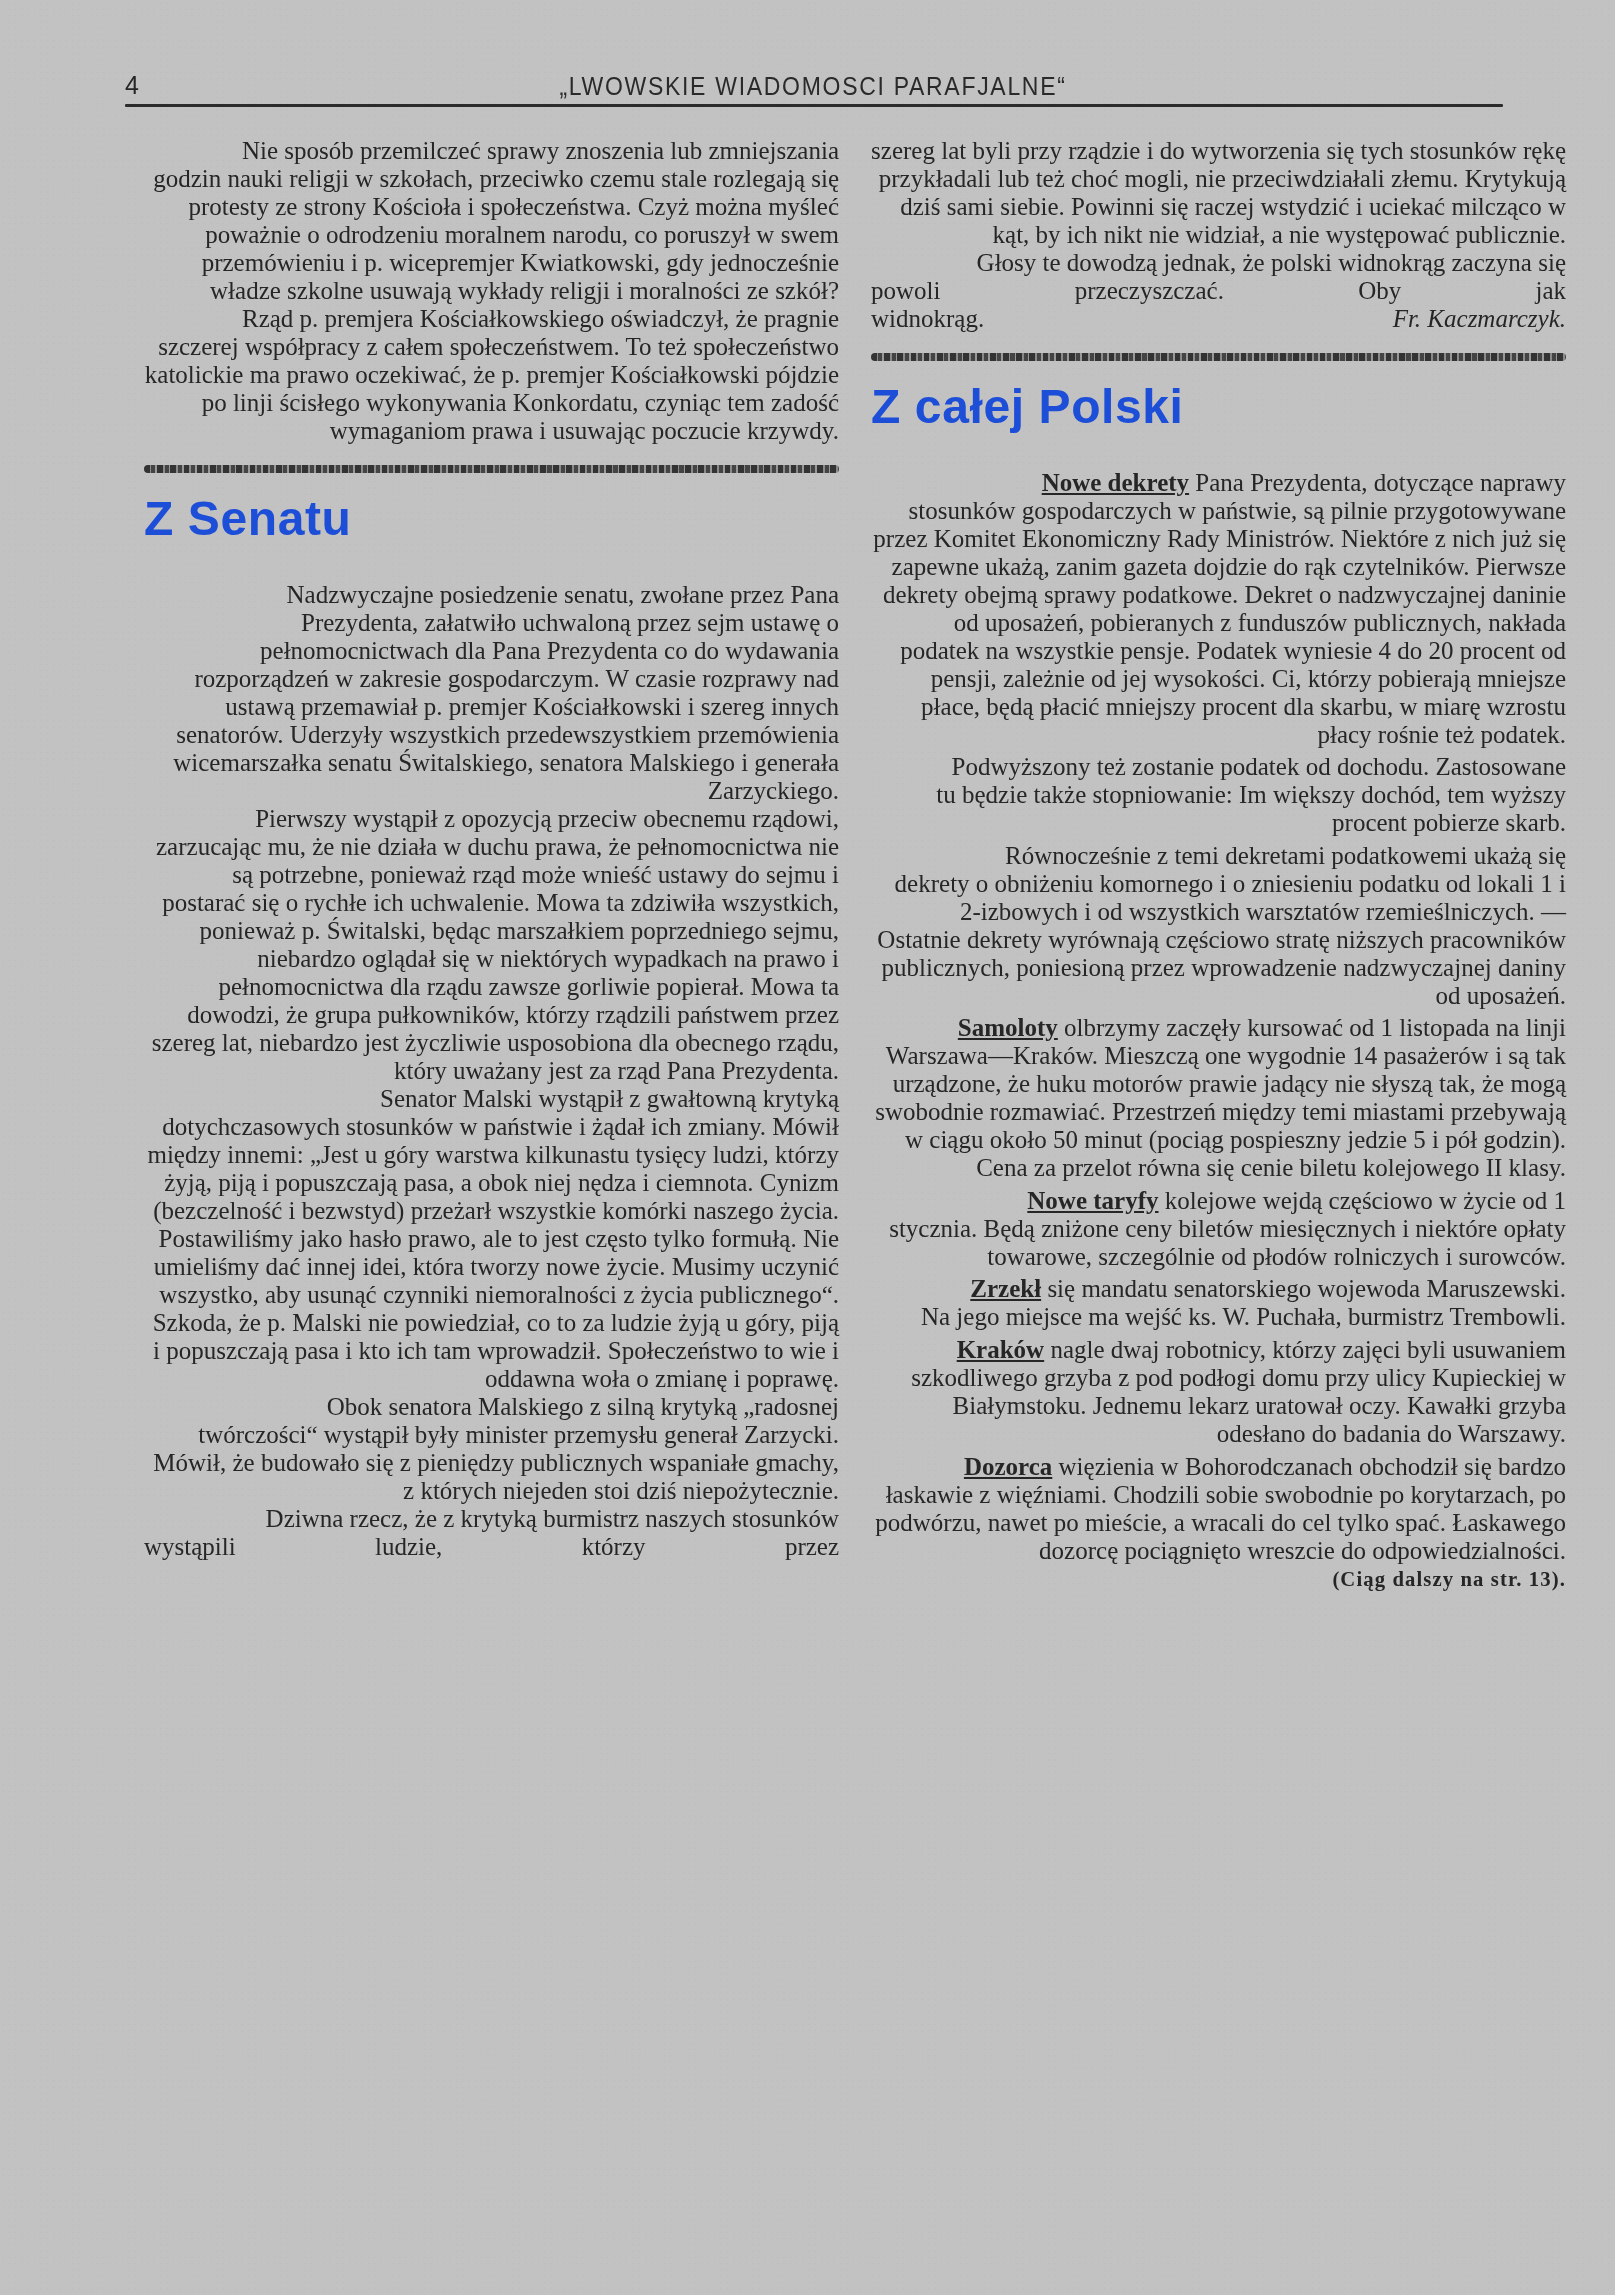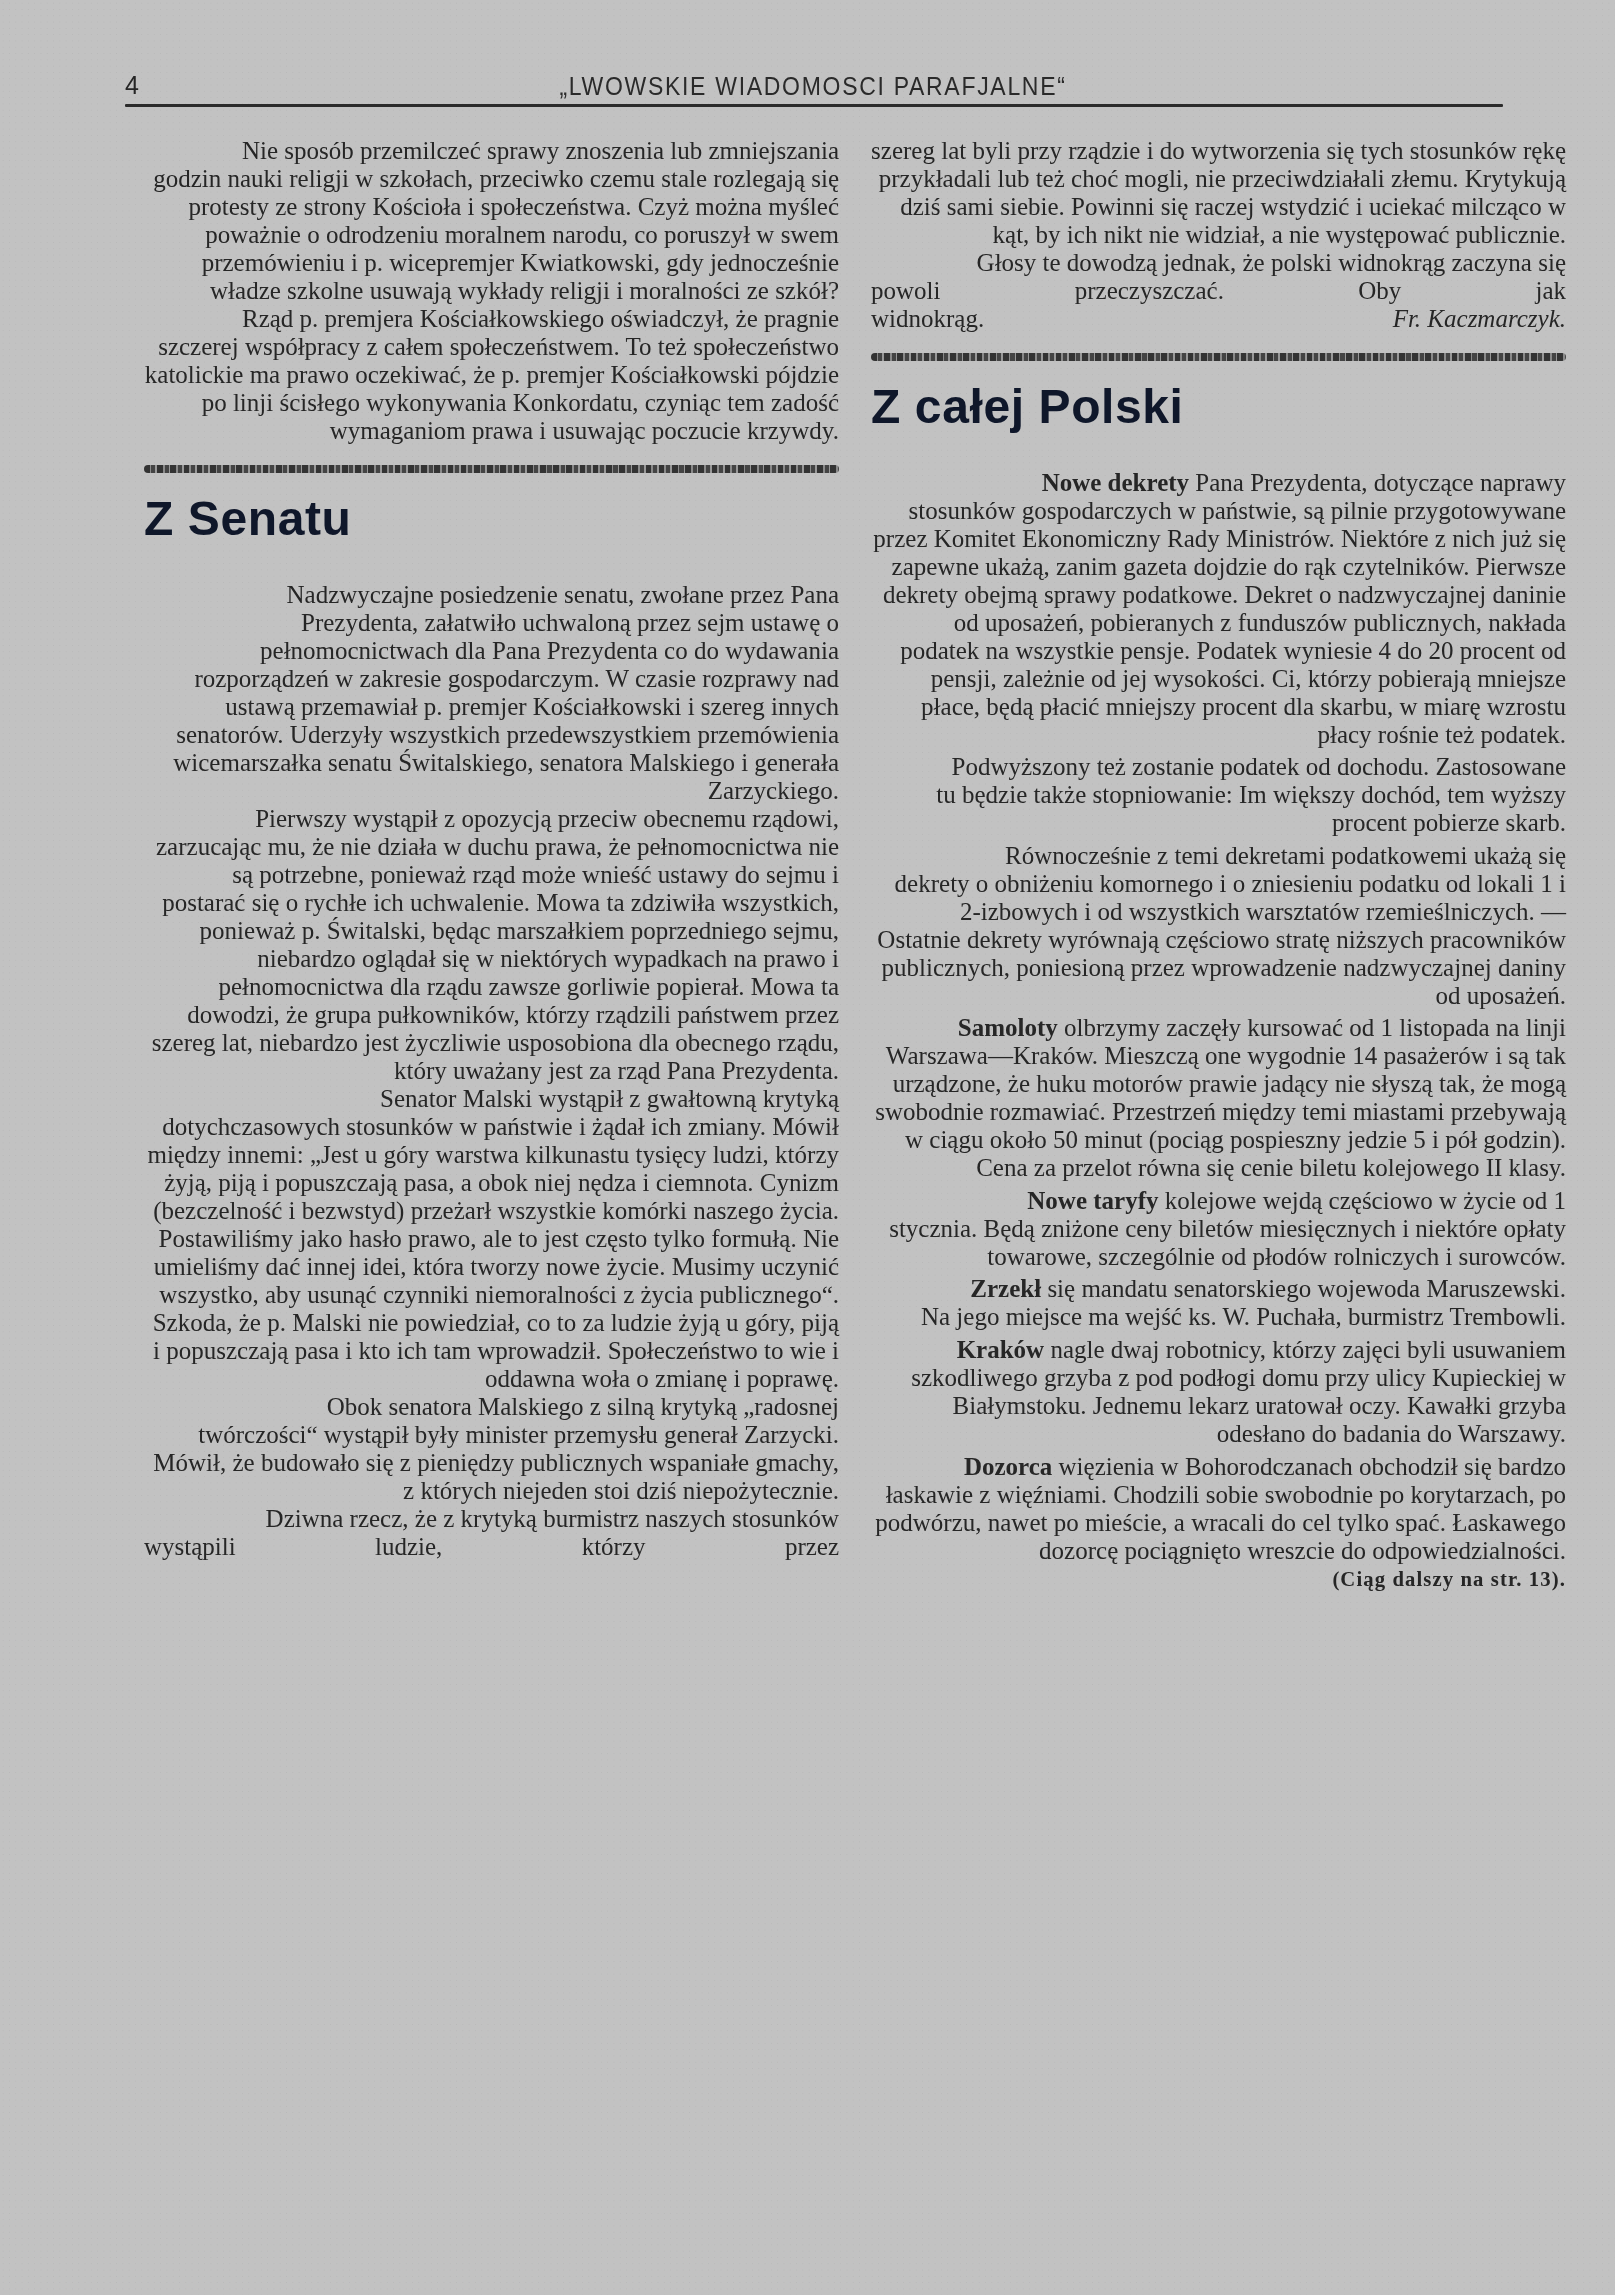--- a/index.html
+++ b/index.html
@@ -40,24 +40,24 @@
   .col-right { left: 871px; }
   .column p { margin: 0; text-indent: 70px; text-align: right; }
   .ornament-plain {
     height: 8px; margin: 19.5px 0 17px 0;
     background: repeating-linear-gradient(90deg, #333 0 5.7px, #8a8a8a 5.7px 7.5px, #444 7.5px 11.5px, #999 11.5px 13.2px);
     border-radius: 4.6px;
   }
   .section-title {
     font-family: "Liberation Sans", "DejaVu Sans", sans-serif;
     font-weight: bold; font-size: 48px; line-height: 57px;
-    margin: 5.7px 0 34px 0; color: #0f172a; letter-spacing: 0.6px;
+    margin: 5.7px 0 34px 0; color: #1d4ed8; letter-spacing: 0.6px;
     text-align: left; text-indent: 0;
   }
-  .lead { font-weight: bold; }
+  .lead { font-weight: bold; text-decoration: underline; }
   .signature-line { text-indent: 0 !important; display: flex; justify-content: space-between; }
   .signature { font-style: italic; }
   .continued {
     text-align: center; text-indent: 0 !important; font-weight: bold;
     font-size: 20.7px; letter-spacing: 1.1px; margin-top: 10.3px;
   }
 </style>
 </head>
 <body>
 

